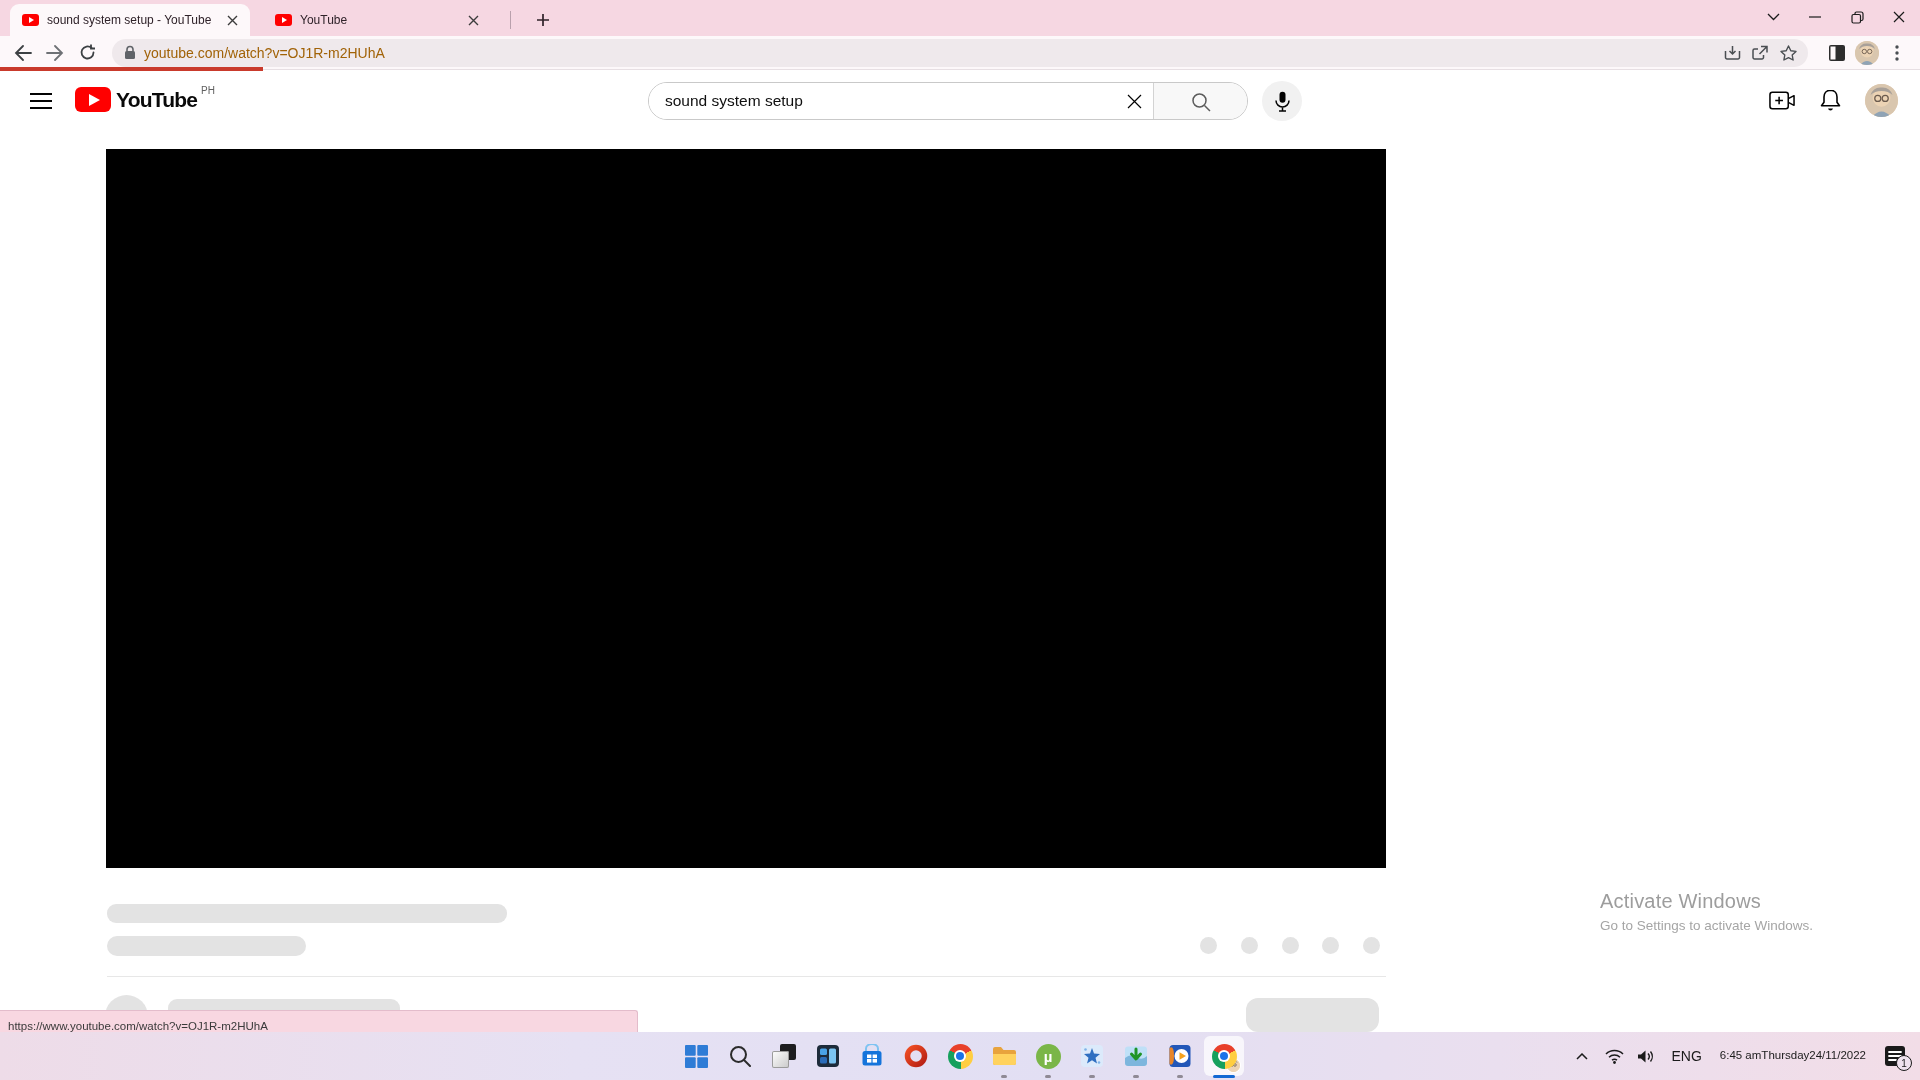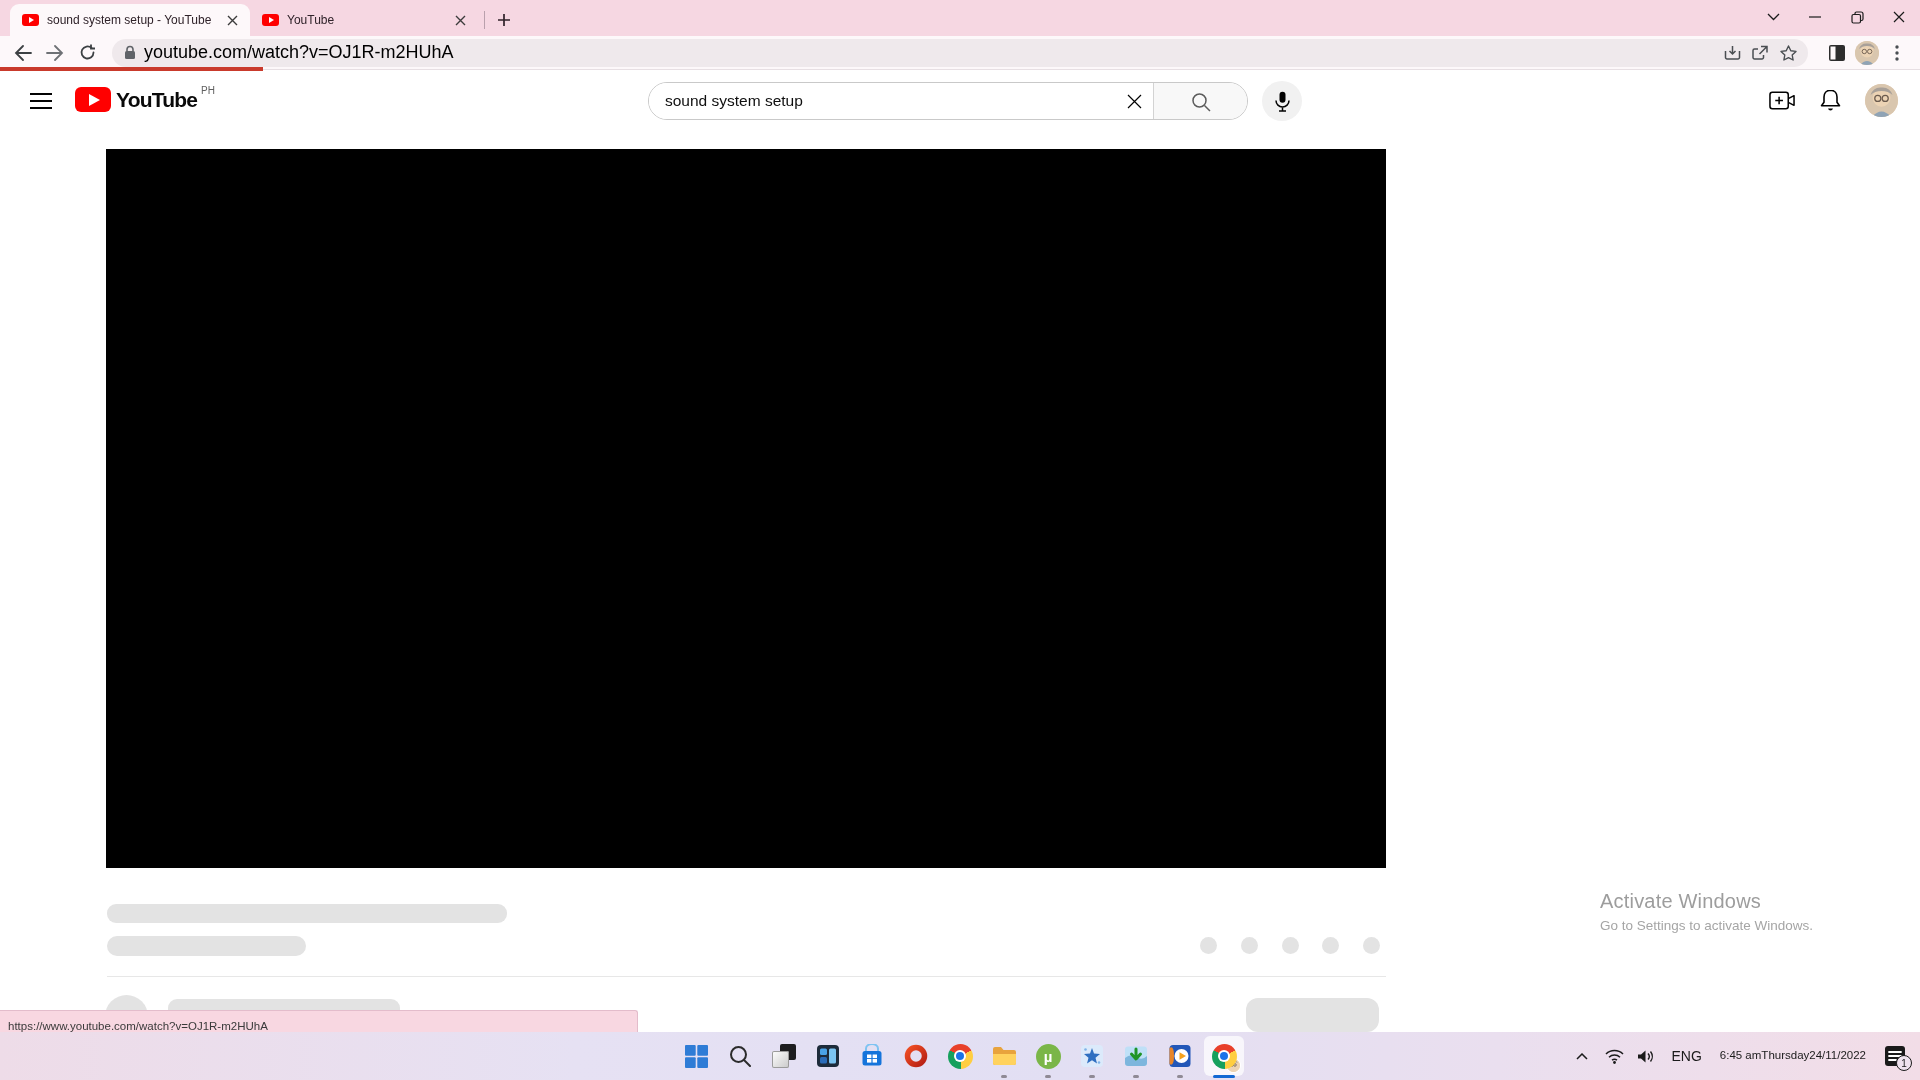--- a/index.html
+++ b/index.html
@@ -2,21 +2,21 @@
 <html><head>
 <meta charset="utf-8">
 <style>
   * { margin:0; padding:0; box-sizing:border-box; }
   html,body { width:1920px; height:1080px; overflow:hidden; background:#fff;
               font-family:"Liberation Sans", sans-serif; }
   #screen { position:relative; width:1920px; height:1080px; background:#fff; }
 
   
   .tabstrip { position:absolute; left:0; top:0; width:1920px; height:36px;
-              background:#f6d7e2; display:flex; align-items:flex-end; }
+              background:#f6d7e2; display:flex; align-items:flex-end;gap:13px; }
   .tab { height:32px; display:flex; align-items:center; gap:8px; padding:0 10px 0 12px;
          font-size:12px; color:#2f2229; }
   .tab.active { background:#fdf8fa; border-radius:9px 9px 0 0; width:240px; margin-left:10px; }
   .tab.inactive { width:228px; }
   .tab-title { flex:1; white-space:nowrap; overflow:hidden; text-overflow:ellipsis; }
   .favicon-yt { width:17px; height:12px; background:#f00; border-radius:3px; position:relative; flex:0 0 auto; }
   .favicon-yt::after { content:''; position:absolute; left:6.5px; top:3px;
         border-left:5px solid #fff; border-top:3px solid transparent; border-bottom:3px solid transparent; }
   .tab-close { width:16px; height:16px; border-radius:8px; display:flex; align-items:center; justify-content:center; flex:0 0 auto; }
   .tab-sep { width:1px; height:18px; background:#b9a0ac; margin:0 6px 7px 6px; }
@@ -24,21 +24,21 @@
   .win-controls { position:absolute; right:0; top:0; height:34px; display:flex; align-items:center; }
   .win-btn { width:42px; height:34px; display:flex; align-items:center; justify-content:center; }
 
   
   .toolbar { position:absolute; left:0; top:36px; width:1920px; height:34px;
              background:#fdf8fa; border-bottom:1px solid #e7dfe3; display:flex; align-items:center; }
   .nav-btn { width:30px; height:30px; margin-left:2px; display:flex; align-items:center; justify-content:center; }
   .nav-btn:first-child { margin-left:8px; }
   .omnibox { margin-left:10px; width:1696px; height:28px; background:#efe9ec; border-radius:14px;
              display:flex; align-items:center; padding:0 6px 0 12px; }
-  .omni-url { font-size:18px; color:#000000; margin-left:8px; flex:1; white-space:nowrap; overflow:hidden; }
+  .omni-url { font-size:14px; color:#a16207; margin-left:8px; flex:1; white-space:nowrap; overflow:hidden; }
   .omni-ic { width:28px; height:28px; display:flex; align-items:center; justify-content:center; }
   .tb-right-ic { width:30px; height:30px; display:flex; align-items:center; justify-content:center; }
   .avatar-sm { width:24px; height:24px; border-radius:50%; overflow:hidden; background:#e9d2b8; }
   .progress { position:absolute; left:0; top:67px; width:263px; height:4px; background:#c93a2c; z-index:5; }
 
   
   .yt-header { position:absolute; left:0; top:71px; width:1920px; height:58px; background:#fff;
                display:flex; align-items:center; }
   .hamburger { position:absolute; left:26px; top:19px; width:30px; height:22px;
                display:flex; flex-direction:column; justify-content:center; gap:5px; padding:0 4px; }

